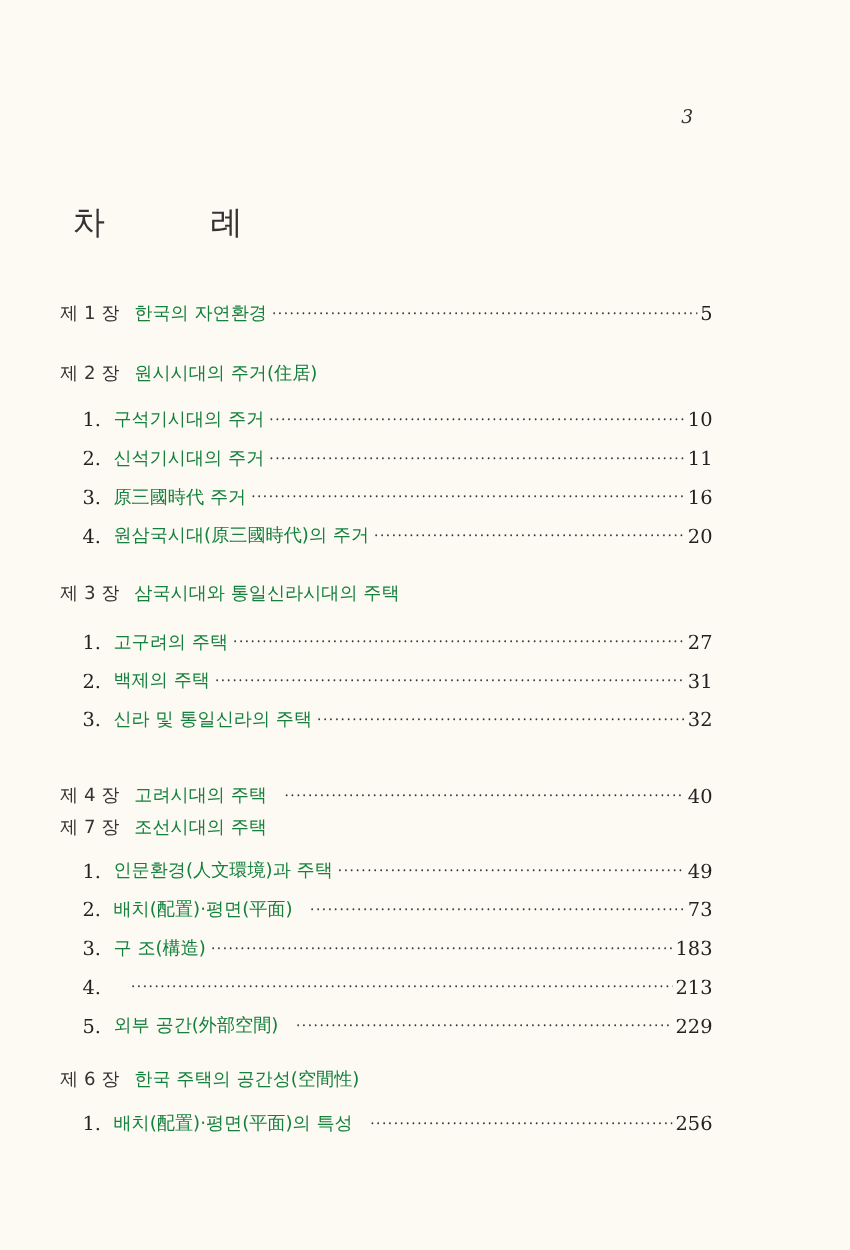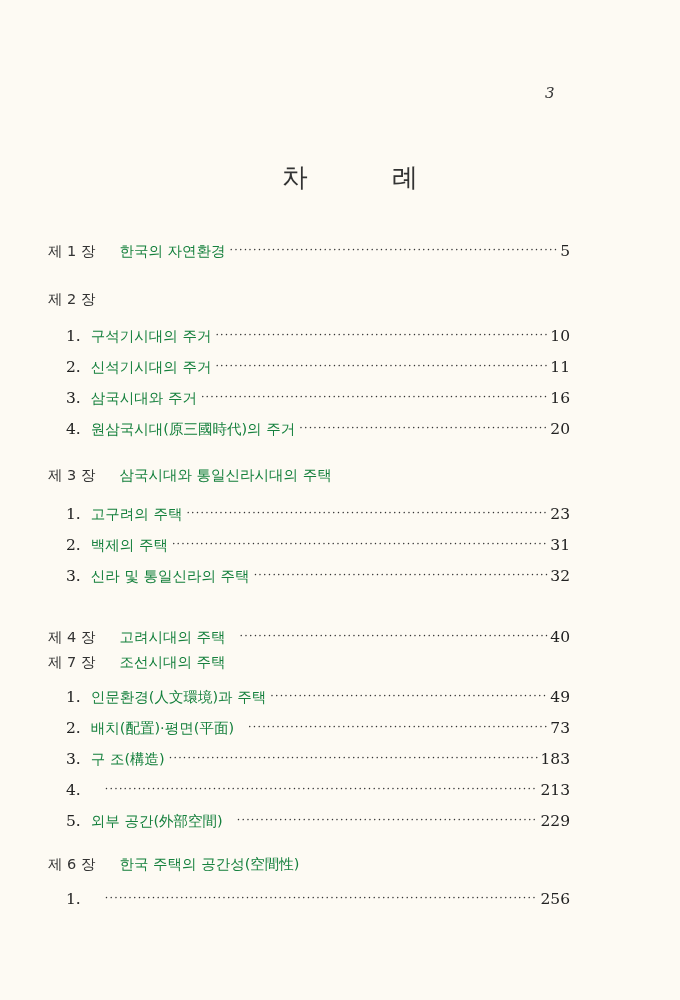--- a/index.html
+++ b/index.html
@@ -21,21 +21,21 @@
       left: 545px;
       font-size: 15px;
       font-style: italic;
       color: #333;
     }
     .toc-title {
       position: absolute;
       top: 160px;
       left: 0;
       width: 680px;
-      text-align: center;
+      text-align: left;
       font-size: 26px;
       letter-spacing: 38px;
       padding-left: 58px;
       box-sizing: border-box;
       color: #333;
       font-family: "DejaVu Sans", sans-serif;
       font-weight: 300;
     }
     .toc {
       position: absolute;
@@ -62,21 +62,21 @@
       flex: 0 0 auto;
       font-family: "DejaVu Sans", sans-serif;
       font-size: 14.5px;
       color: #15803d;
     }
     .row .chap {
       flex: 0 0 auto;
       font-family: "DejaVu Sans", sans-serif;
       font-size: 14.5px;
       color: #333;
-      margin-right: 24px;
+      margin-right: 12px;
     }
     .row .num {
       flex: 0 0 auto;
       font-family: "DejaVu Serif", serif;
       font-size: 15.5px;
       margin-right: 10px;
       color: #222;
     }
     .row .leader {
       flex: 1 1 auto;
@@ -113,55 +113,56 @@
 
   <div class="row" style="top:240px">
     <span class="chap">제 1 장</span>
     <span class="label">한국의 자연환경</span>
     <span class="leader"></span>
     <span class="page">5</span>
   </div>
 
   <div class="row" style="top:288px">
     <span class="chap">제 2 장</span>
+    <span class="label">원시시대의 주거(住居)</span>
   </div>
   <div class="row sub" style="top:325px">
     <span class="num">1.</span>
     <span class="label">구석기시대의 주거</span>
     <span class="leader"></span>
     <span class="page">10</span>
   </div>
   <div class="row sub" style="top:356px">
     <span class="num">2.</span>
     <span class="label">신석기시대의 주거</span>
     <span class="leader"></span>
     <span class="page">11</span>
   </div>
   <div class="row sub" style="top:387px">
     <span class="num">3.</span>
-    <span class="label">삼국시대와 주거</span>
+    <span class="label">原三國時代 주거</span>
     <span class="leader"></span>
     <span class="page">16</span>
   </div>
   <div class="row sub" style="top:418px">
     <span class="num">4.</span>
     <span class="label">원삼국시대(原三國時代)의 주거</span>
     <span class="leader"></span>
     <span class="page">20</span>
   </div>
 
   <div class="row" style="top:464px">
     <span class="chap">제 3 장</span>
     <span class="label">삼국시대와 통일신라시대의 주택</span>
   </div>
   <div class="row sub" style="top:503px">
     <span class="num">1.</span>
     <span class="label">고구려의 주택</span>
     <span class="leader"></span>
-    <span class="page">23</span>
+    <span class="page">27</span>
   </div>
   <div class="row sub" style="top:534px">
     <span class="num">2.</span>
     <span class="label">백제의 주택</span>
     <span class="leader"></span>
     <span class="page">31</span>
   </div>
   <div class="row sub" style="top:565px">
     <span class="num">3.</span>
     <span class="label">신라 및 통일신라의 주택</span>
@@ -209,17 +210,18 @@
     <span class="leader" style="margin-left:14px"></span>
     <span class="page">229</span>
   </div>
 
   <div class="row" style="top:853px">
     <span class="chap">제 6 장</span>
     <span class="label">한국 주택의 공간성(空間性)</span>
   </div>
   <div class="row sub" style="top:888px">
     <span class="num">1.</span>
+    <span class="label">배치(配置)·평면(平面)의 특성</span>
     <span class="leader" style="margin-left:14px"></span>
     <span class="page">256</span>
   </div>
 
 </div>
 
 </body></html>

